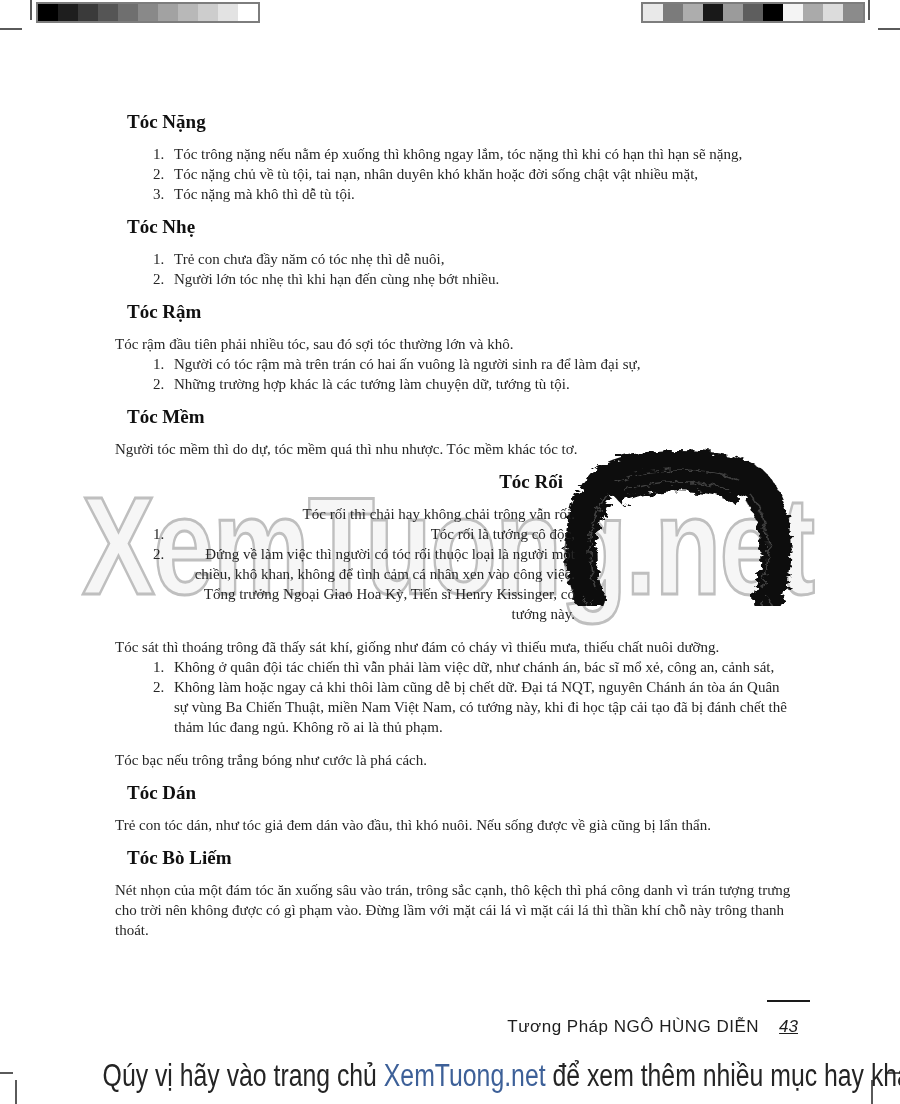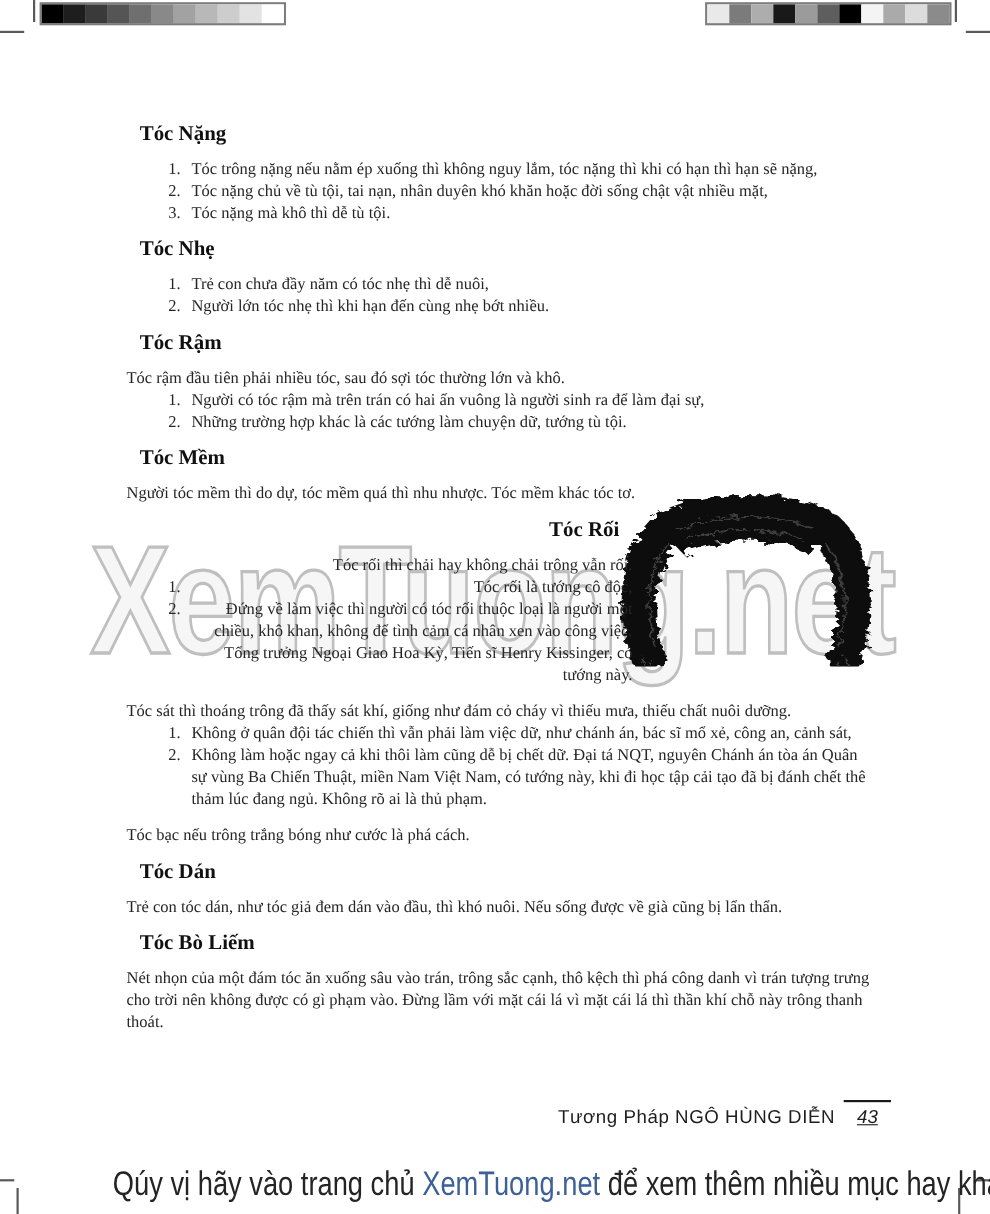--- a/index.html
+++ b/index.html
@@ -39,21 +39,21 @@
   .sec.with-image { margin-right:218px;text-align:right; }
 
   
   .footer {
     position:absolute; top:1000px; right:90px; z-index:3;
     font-family:"Liberation Sans", sans-serif; font-size:17px; color:#1d1d1d;
     white-space:nowrap;
   }
   .book { letter-spacing:0.5px; }
   .pagenum {
-    display:inline-block; margin-left:8px; padding:4px 12px 0 12px;
+    display:inline-block; margin-left:8px; padding:15px 12px 0 12px;
     border-top:2px solid #1a1a1a; font-style:italic;text-decoration:underline;
   }
 
   
   .banner {
     position:absolute; left:0; top:1056px; width:900px; z-index:3;
     text-align:center; font-family:"Liberation Sans", sans-serif;
     font-size:31px; color:#242424; line-height:40px;
   }
   .banner-inner { display:inline-block; transform:scaleX(0.8); transform-origin:center; white-space:nowrap; }
@@ -123,21 +123,21 @@
         <path d="M30,150 l-5,10 M38,152 l-2,9 M212,150 l6,10 M205,152 l2,9"></path>
       </g>
     </svg>
   </div>
 
   <div class="content">
 
     <section class="sec">
       <h3>Tóc Nặng</h3>
       <ol>
-        <li>Tóc trông nặng nếu nằm ép xuống thì không nguy lắm, tóc nặng thì  khi có hạn thì hạn sẽ nặng,</li>
+        <li>Tóc trông nặng nếu nằm ép xuống thì không ngay lắm, tóc nặng thì  khi có hạn thì hạn sẽ nặng,</li>
         <li>Tóc nặng chủ về tù tội, tai nạn, nhân duyên khó khăn hoặc đời sống chật vật nhiều mặt,</li>
         <li>Tóc nặng mà khô thì dễ tù tội.</li>
       </ol>
     </section>
 
     <section class="sec">
       <h3>Tóc Nhẹ</h3>
       <ol>
         <li>Trẻ con chưa đầy năm có tóc nhẹ thì dễ nuôi,</li>
         <li>Người lớn tóc nhẹ thì khi hạn đến cùng nhẹ bớt nhiều.</li>

